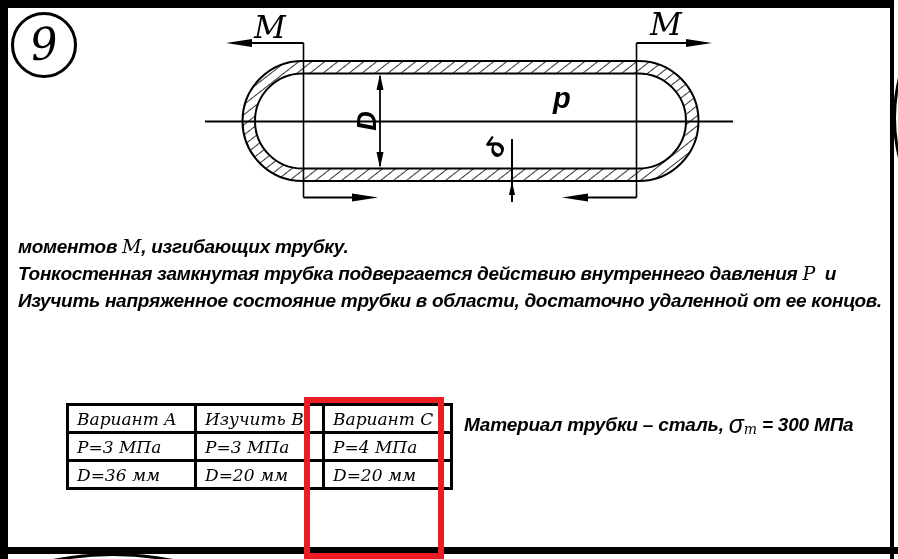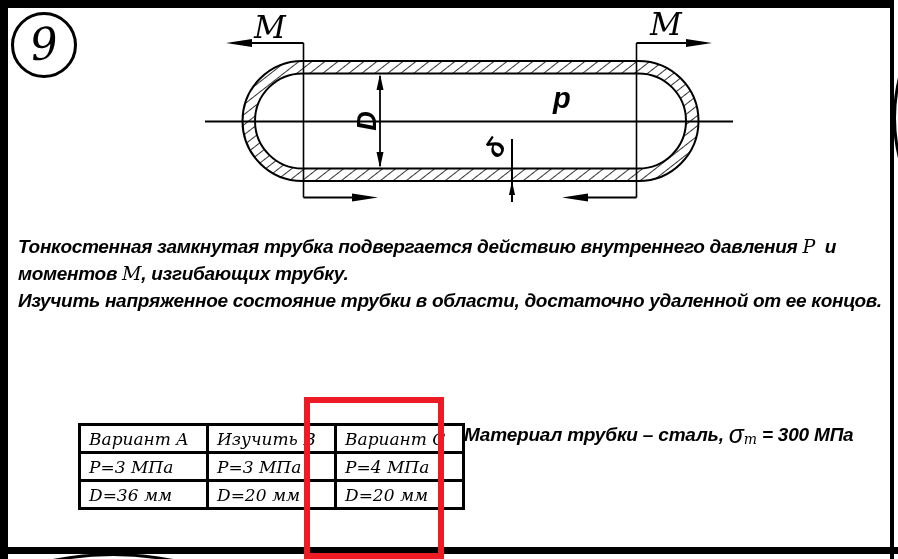--- a/index.html
+++ b/index.html
@@ -30,29 +30,29 @@
   .diagram-svg{position:absolute;left:0;top:0;width:898px;height:559px;pointer-events:none;}
   .gost-text{font-family:"Liberation Sans",sans-serif;font-style:italic;font-weight:600;}
   
   .statement{
     position:absolute;left:18px;top:233px;width:872px;
     font-size:19px;line-height:27px;font-style:italic;font-weight:700;letter-spacing:-0.3px;
   }
   .statement .sym{font-family:"DejaVu Serif",serif;font-weight:400;font-size:19px;}
   
   .material{
-    position:absolute;left:464px;top:420px;font-size:19px;font-style:italic;font-weight:700;
+    position:absolute;left:464px;top:410px;font-size:19px;font-style:italic;font-weight:700;
     letter-spacing:-0.2px;white-space:nowrap;
   }
   .material .sigma{font-size:25px;font-weight:400;vertical-align:-2px;}
   .material .sigma-sub{font-family:"DejaVu Serif",serif;font-weight:400;font-size:14px;vertical-align:-3px;}
   
   .vtable{
-    position:absolute;left:66px;top:423px;border-collapse:collapse;table-layout:fixed;
-    font-family:"DejaVu Serif",serif;font-style:italic;font-size:17px;margin-left:12px;
+    position:absolute;left:66px;top:403px;border-collapse:collapse;table-layout:fixed;
+    font-family:"DejaVu Serif",serif;font-style:italic;font-size:17px;
   }
   .vtable td{
     border:3px solid #000;width:117px;height:25px;padding:0 0 0 8px;
     white-space:nowrap;vertical-align:middle;background:#fff;
   }
   .highlight-box{
     position:absolute;left:304px;top:397px;width:128px;height:150px;
     border:6px solid #ed1c24;z-index:5;pointer-events:none;
   }
 </style>
@@ -119,22 +119,22 @@
     </g>
 
     <text x="254" y="38" font-family="DejaVu Serif, serif" font-style="italic" font-size="31">M</text>
     <text x="650" y="35" font-family="DejaVu Serif, serif" font-style="italic" font-size="31">M</text>
     <text x="553" y="108" class="gost-text" font-size="29">p</text>
     <text x="368" y="129" class="gost-text" font-size="27" text-anchor="middle" transform="rotate(-90 368 121)">D</text>
     <text x="497" y="156" class="gost-text" font-size="26" text-anchor="middle" transform="rotate(-55 497 149)">δ</text>
   </svg>
 
   <div class="statement">
+    <div><span>моментов</span>&nbsp;<span class="sym">M</span><span>, изгибающих трубку.</span></div>
     <div><span>Тонкостенная замкнутая трубка подвергается действию внутреннего давления</span>&nbsp;<span class="sym">P</span>&nbsp;&nbsp;<span>и</span></div>
-    <div><span>моментов</span>&nbsp;<span class="sym">M</span><span>, изгибающих трубку.</span></div>
     <div>Изучить напряженное состояние трубки в области, достаточно удаленной от ее концов.</div>
   </div>
 
   <div class="material">
     <span>Материал трубки – сталь,</span>
     <span class="sigma">σ</span><span class="sigma-sub">т</span>
     <span>= 300 МПа</span>
   </div>
 
   <table class="vtable">

